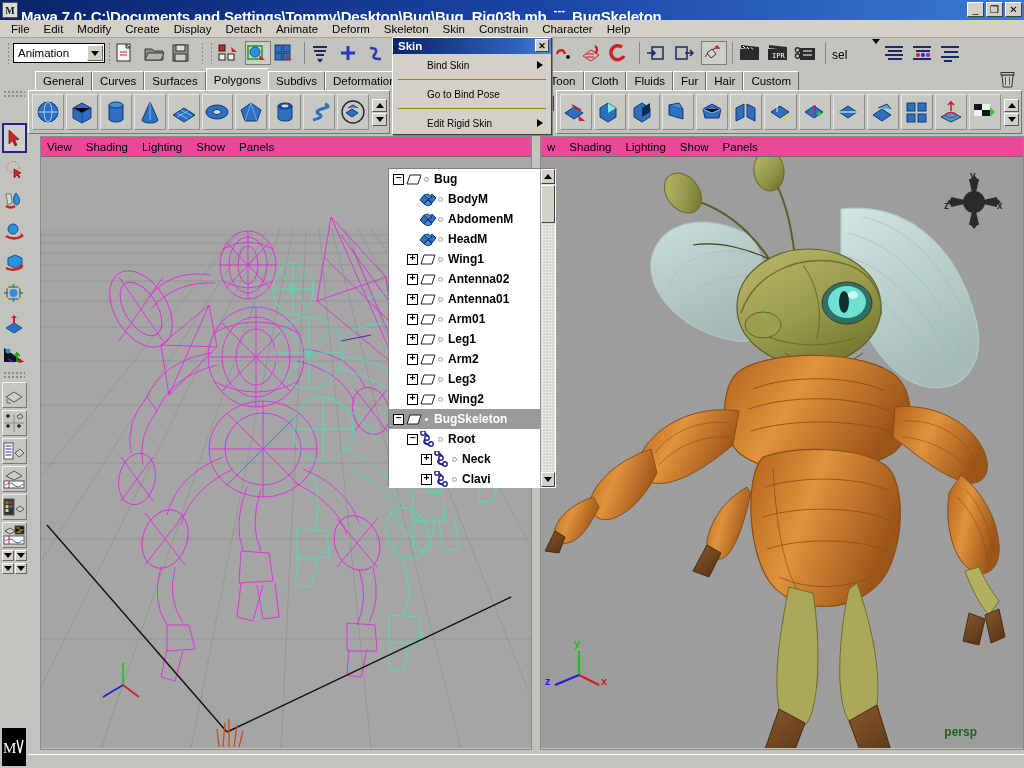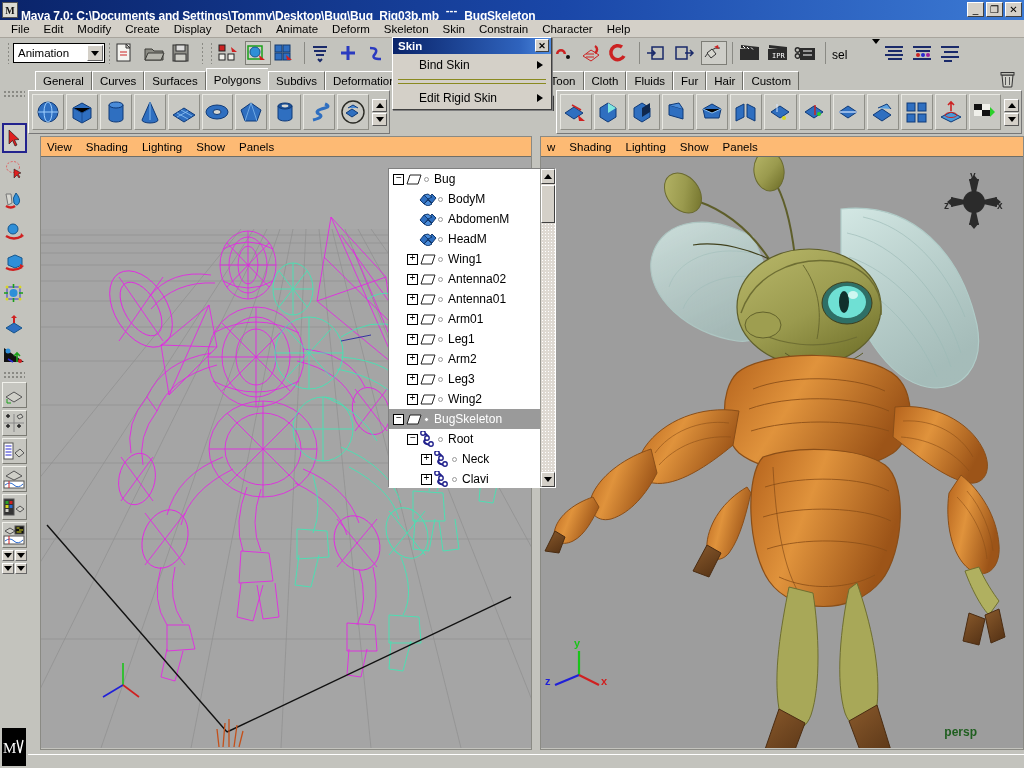--- a/index.html
+++ b/index.html
@@ -14,21 +14,21 @@
   #titlebar {
     position: absolute; left: 0; top: 0; width: 1024px; height: 20px;
     background: linear-gradient(90deg, #0a246a 0%, #1a47a8 55%, #3c7ad4 100%);
     display: flex; align-items: center; color: #fff;
   }
   #titlebar .tb-icon {
     width: 16px; height: 16px; margin: 0 3px 0 2px; background: #dcdcd4;
     border: 1px solid #555; color: #111; font-size: 10px; font-weight: bold;
     display: flex; align-items: center; justify-content: center; font-family: "Liberation Serif", serif;
   }
-  #titlebar .tb-text { font-size: 12px; font-weight: bold; letter-spacing: -0.2px; white-space: nowrap; margin-top: 12px; }
+  #titlebar .tb-text { font-size: 15px; font-weight: bold; letter-spacing: -0.2px; white-space: nowrap; margin-top: 12px; }
   #titlebar .tb-sep { font-size: 11.5px; font-weight: bold; padding: 0 7px; }
   #win-ctrls { position: absolute; right: 2px; top: 2px; display: flex; gap: 2px; }
   #win-ctrls .wc {
     width: 17px; height: 15px; background: #d4d0c8;
     border-top: 1px solid #fff; border-left: 1px solid #fff;
     border-right: 1px solid #404040; border-bottom: 1px solid #404040;
     font-size: 10px; color: #000; display: flex; align-items: center; justify-content: center;
     font-family: "Liberation Sans", sans-serif; line-height: 1;
   }
 
@@ -129,21 +129,21 @@
   }
   #mayalogo {
     position: absolute; left: 2px; bottom: 2px; width: 24px; height: 38px;
     background: #000; color: #fff; display: flex; align-items: center; justify-content: center;
     font-size: 17px; font-family: "Liberation Serif", serif;
   }
 
   
   .panel { position: absolute; background: #c3c3bd; border: 1px solid #8a8a84; }
   .panelmenu {
-    height: 20px; background: #fdba74; display: flex; align-items: center;
+    height: 20px; background: #ec4899; display: flex; align-items: center;
     padding-left: 6px; border-bottom: 1px solid #6e6e68;
   }
   .panelmenu .pm { font-size: 11.5px; color: #000; margin-right: 14px; white-space: nowrap; }
   .viewport { position: relative; overflow: hidden; background: #9a9a9a; }
 
   
   .floor {
     position: absolute; left: 0; right: 0; bottom: 0; top: 72px;
     background: #a5a5a5;
   }
@@ -168,42 +168,43 @@
     color: #fff; font-size: 11.5px; font-weight: bold; display: flex;
     align-items: center; padding-left: 5px; position: relative;
   }
   #skinmenu .sm-close {
     position: absolute; right: 2px; top: 1px; width: 14px; height: 13px;
     background: #d4d0c8; border-top: 1px solid #fff; border-left: 1px solid #fff;
     border-right: 1px solid #404040; border-bottom: 1px solid #404040;
     font-size: 9px; color: #000; display: flex; align-items: center; justify-content: center;
   }
   #skinmenu .sm-item {
-    height: 22px; display: flex; align-items: center; font-size: 12px;
-    color: #000; padding-left: 26px; position: relative;
+    height: 22px; display: flex; align-items: center; font-size: 10px;
+    color: #000; padding-left: 34px; position: relative;
   }
   #skinmenu .sm-arrow {
     position: absolute; right: 8px; width: 0; height: 0;
     border-top: 4px solid transparent; border-bottom: 4px solid transparent; border-left: 6px solid #000;
   }
   #skinmenu .sm-optbox {
     position: absolute; right: 4px; width: 17px; height: 17px; background: #1b3f9c;
     border: 1px solid #0a246a; display: flex; align-items: center; justify-content: center;
   }
   #skinmenu .sm-optbox i {
     width: 7px; height: 8px; border: 2px solid #fff; border-radius: 2px; display: block;
   }
   #skinmenu .sm-sep { height: 1px; background: #8a8a20; margin: 3px 5px; }
 
   
   #outliner {
     position: absolute; left: 388px; top: 168px; width: 168px; height: 320px; z-index: 55;
     background: #fff; border-top: 1px solid #808080; border-left: 1px solid #808080;
     border-right: 1px solid #fff; border-bottom: 1px solid #fff;
     overflow: hidden;
+    font-weight: bold;
   }
   #outliner .ol-inner { position: absolute; left: 0; top: 0; right: 15px; bottom: 0; background: #fff; }
   .olrow {
     height: 20px; display: flex; align-items: center; position: relative;
     font-size: 12px; color: #000; white-space: nowrap;
   }
   .olrow.selected { background: #9a9a9a; color: #fff; }
   .ol-expander {
     width: 11px; height: 11px; border: 1px solid #000; background: #fff;
     display: flex; align-items: center; justify-content: center;
@@ -1156,20 +1157,23 @@
   <div id="skinmenu">
     <div class="sm-title">
       <span>Skin</span>
       <span class="sm-close">✕</span>
     </div>
     <div class="sm-item">
       <span>Bind Skin</span>
       <i class="sm-arrow"></i>
     </div>
     <div class="sm-sep"></div>
+    <div class="sm-item">
+      <span>Go to Bind Pose</span>
+    </div>
     <div class="sm-sep"></div>
     <div class="sm-item">
       <span>Edit Rigid Skin</span>
       <i class="sm-arrow"></i>
     </div>
   </div>
 
   <div id="outliner">
     <div class="ol-inner" id="ol-rows">
         <div class="olrow">

